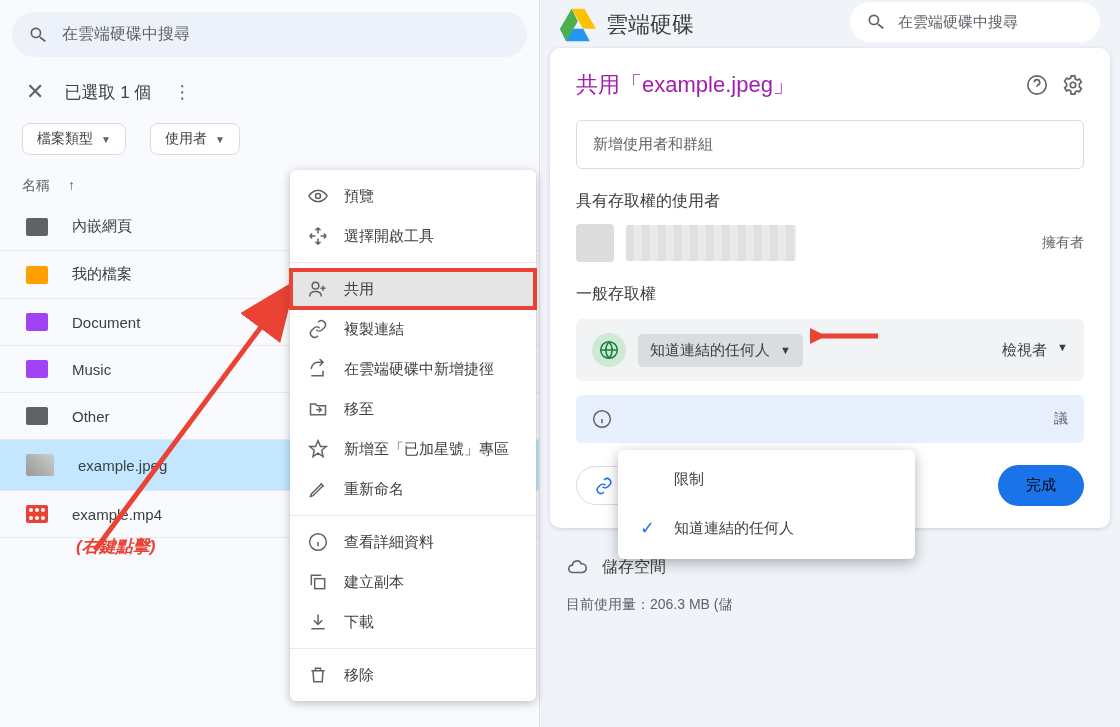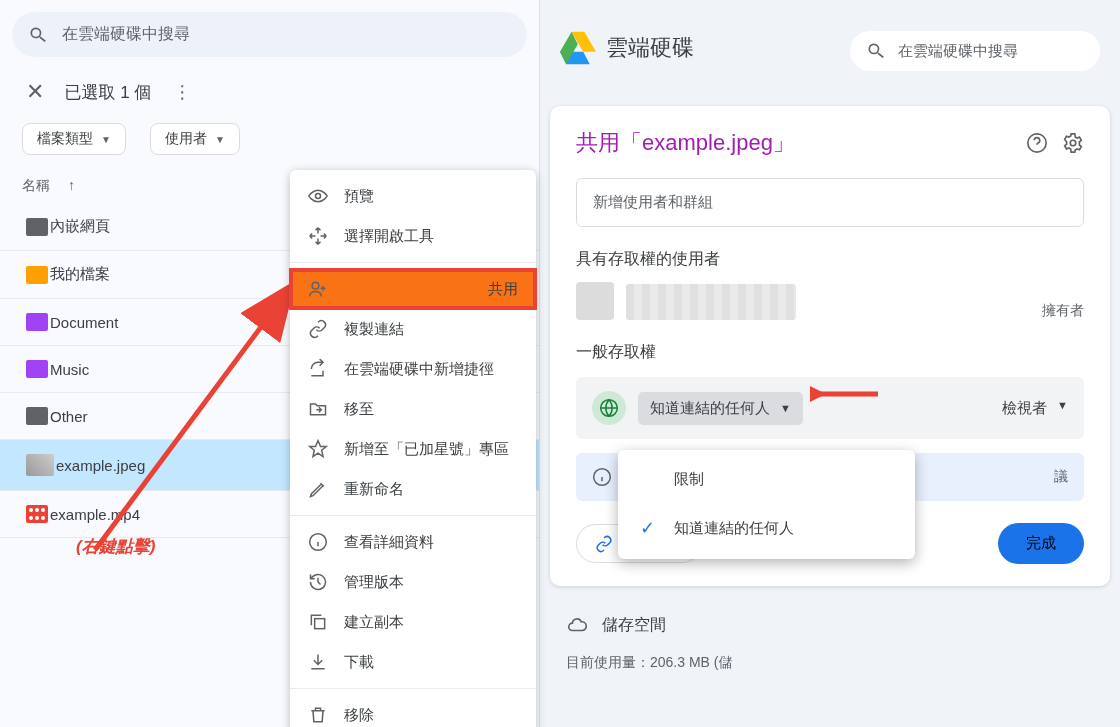--- a/index.html
+++ b/index.html
@@ -17,62 +17,62 @@
 .selected-bar .more-dots { margin-left: 22px; font-size: 18px; color: #5f6368; cursor: pointer; }
 
 .filter-chips { display: flex; gap: 24px; padding: 8px 22px; }
 .chip { border: 1px solid #dadce0; border-radius: 8px; padding: 6px 14px; display: flex; align-items: center; gap: 8px; font-size: 14px; color: #3c4043; cursor: pointer; background: #fff; }
 .chip .tri { font-size: 10px; color: #5f6368; }
 
 .col-header { display: flex; align-items: flex-start; padding: 14px 22px 8px; font-size: 14px; color: #5f6368; gap: 18px; }
 .col-header .arrow-up { font-size: 14px; }
 
 .file-list { }
-.file-row { display: flex; align-items: center; padding: 14px 26px; border-bottom: 1px solid #e8eaed; gap: 2px; font-size: 15px; color: #3c4043; cursor: pointer; }
+.file-row { display: flex; align-items: center; padding: 14px 26px; border-bottom: 1px solid #e8eaed; gap: 24px; font-size: 15px; color: #3c4043; cursor: pointer; }
 .file-row.selected { background: #c2e7ff; }
 .folder-icon { width: 22px; height: 18px; border-radius: 2px; }
 .folder-icon.gray { background: #5f6368; }
 .folder-icon.orange { background: #ffa000; }
 .folder-icon.purple { background: #a142f4; }
 .thumb-icon { width: 28px; height: 22px; background: linear-gradient(45deg,#999,#ccc); border-radius: 2px; }
 .video-icon { width: 22px; height: 18px; background: #ea4335; border-radius: 2px; position: relative; }
 .video-icon::after { content: ""; position: absolute; left: 3px; top: 3px; width: 4px; height: 4px; border-radius: 50%; background: #fff; box-shadow: 6px 0 #fff, 12px 0 #fff, 0 8px #fff, 6px 8px #fff, 12px 8px #fff; }
 
 .annotation { position: absolute; left: 76px; top: 535px; color: #ea4335; font-weight: bold; font-size: 17px; font-style: italic; }
 
 
 .ctx-menu { position: absolute; left: 290px; top: 170px; width: 246px; background: #fff; border-radius: 6px; box-shadow: 0 2px 10px rgba(0,0,0,0.25); padding: 6px 0; z-index: 10; }
 .ctx-item { display: flex; align-items: center; padding: 10px 18px; gap: 16px; font-size: 15px; color: #3c4043; cursor: pointer; }
-.ctx-item.highlighted { background: #f97316; outline: 4px solid #ea4335; outline-offset: -3px; justify-content: space-between; }
+.ctx-item.highlighted { background: #e5e5e5; outline: 4px solid #ea4335; outline-offset: -3px; }
 .ctx-sep { height: 1px; background: #e8eaed; margin: 6px 0; }
 .ctx-item svg { width: 20px; height: 20px; fill: none; stroke: #5f6368; stroke-width: 1.8; }
 
 
 .red-arrow { position: absolute; left: 75px; top: 280px; width: 230px; height: 280px; z-index: 5; pointer-events: none; }
 
 
 .right-panel { flex: 1; background: #f0f4f9; position: relative; display: flex; flex-direction: column; }
-.top-bar { display: flex; align-items: flex-start; padding: 31px 20px; gap: 14px; }
+.top-bar { display: flex; align-items: flex-end; padding: 2px 20px; gap: 14px; }
 .drive-logo { display: flex; align-items: center; gap: 10px; }
 .drive-logo svg { width: 36px; height: 34px; }
 .drive-logo span { font-size: 22px; color: #3c4043; }
 .top-search { display: flex; align-items: center; background: #fff; border-radius: 24px; padding: 10px 16px; margin-left: auto; gap: 12px; width: 250px; }
 .top-search svg { width: 20px; height: 20px; fill: #5f6368; }
 .top-search span { color: #5f6368; font-size: 15px; }
 
 .share-dialog { background: #fff; border-radius: 10px; margin: 4px 10px 0; padding: 22px 26px; box-shadow: 0 1px 4px rgba(0,0,0,0.15); position: relative; }
 .dlg-head { display: flex; align-items: center; justify-content: space-between; }
 .dlg-title { font-size: 22px; color: #a21caf; }
 .dlg-icons { display: flex; gap: 14px; }
 .dlg-icons svg { width: 22px; height: 22px; stroke: #5f6368; fill: none; stroke-width: 1.8; cursor: pointer; }
 
 .add-input { border: 1px solid #dadce0; border-radius: 6px; padding: 14px 16px; margin-top: 20px; color: #5f6368; font-size: 15px; cursor: text; }
 
 .section-label { font-size: 16px; color: #3c4043; margin-top: 22px; }
-.user-row { display: flex; align-items: flex-end; margin-top: 12px; }
+.user-row { display: flex; align-items: center; margin-top: 12px; }
 .avatar-blur { width: 38px; height: 38px; background: #dcdcdc; border-radius: 4px; }
 .name-blur { width: 170px; height: 36px; background: repeating-linear-gradient(90deg,#e0e0e0,#e0e0e0 8px,#eaeaea 8px,#eaeaea 16px); margin-left: 12px; border-radius: 3px; }
 .role-text { margin-left: auto; color: #5f6368; font-size: 14px; }
 
 .access-box { background: #f1f3f4; border-radius: 6px; margin-top: 14px; padding: 14px 16px; display: flex; align-items: center; gap: 12px; position: relative; }
 .globe-circle { width: 34px; height: 34px; background: #ceead6; border-radius: 50%; display: flex; align-items: center; justify-content: center; }
 .globe-circle svg { width: 20px; height: 20px; stroke: #188038; fill: none; stroke-width: 1.8; }
 .access-dd { background: #dadce0; border-radius: 5px; padding: 7px 12px; display: flex; align-items: center; gap: 10px; cursor: pointer; font-size: 15px; color: #3c4043; }
 .access-dd .tri { font-size: 11px; }
 .viewer-dd { margin-left: auto; display: flex; align-items: flex-start; gap: 10px; color: #3c4043; font-size: 15px; cursor: pointer; }
@@ -229,26 +229,20 @@
     <div class="ctx-sep"></div>
     <div class="ctx-item">
         <svg viewBox="0 0 24 24">
           <circle cx="12" cy="12" r="10"></circle>
           <path d="M12 8v0M12 12v5"></path>
         </svg>
         <span>查看詳細資料</span>
       </div>
     <div class="ctx-item">
         <svg viewBox="0 0 24 24">
-          <path d="M3 12a9 9 0 1 0 3-6.7L3 8M3 3v5h5M12 7v5l3 3"></path>
-        </svg>
-        <span>管理版本</span>
-      </div>
-    <div class="ctx-item">
-        <svg viewBox="0 0 24 24">
           <rect x="8" y="8" width="12" height="12"></rect>
           <path d="M4 16V4h12"></path>
         </svg>
         <span>建立副本</span>
       </div>
     <div class="ctx-item">
         <svg viewBox="0 0 24 24">
           <path d="M12 3v12M7 10l5 5 5-5M4 20h16"></path>
         </svg>
         <span>下載</span>

